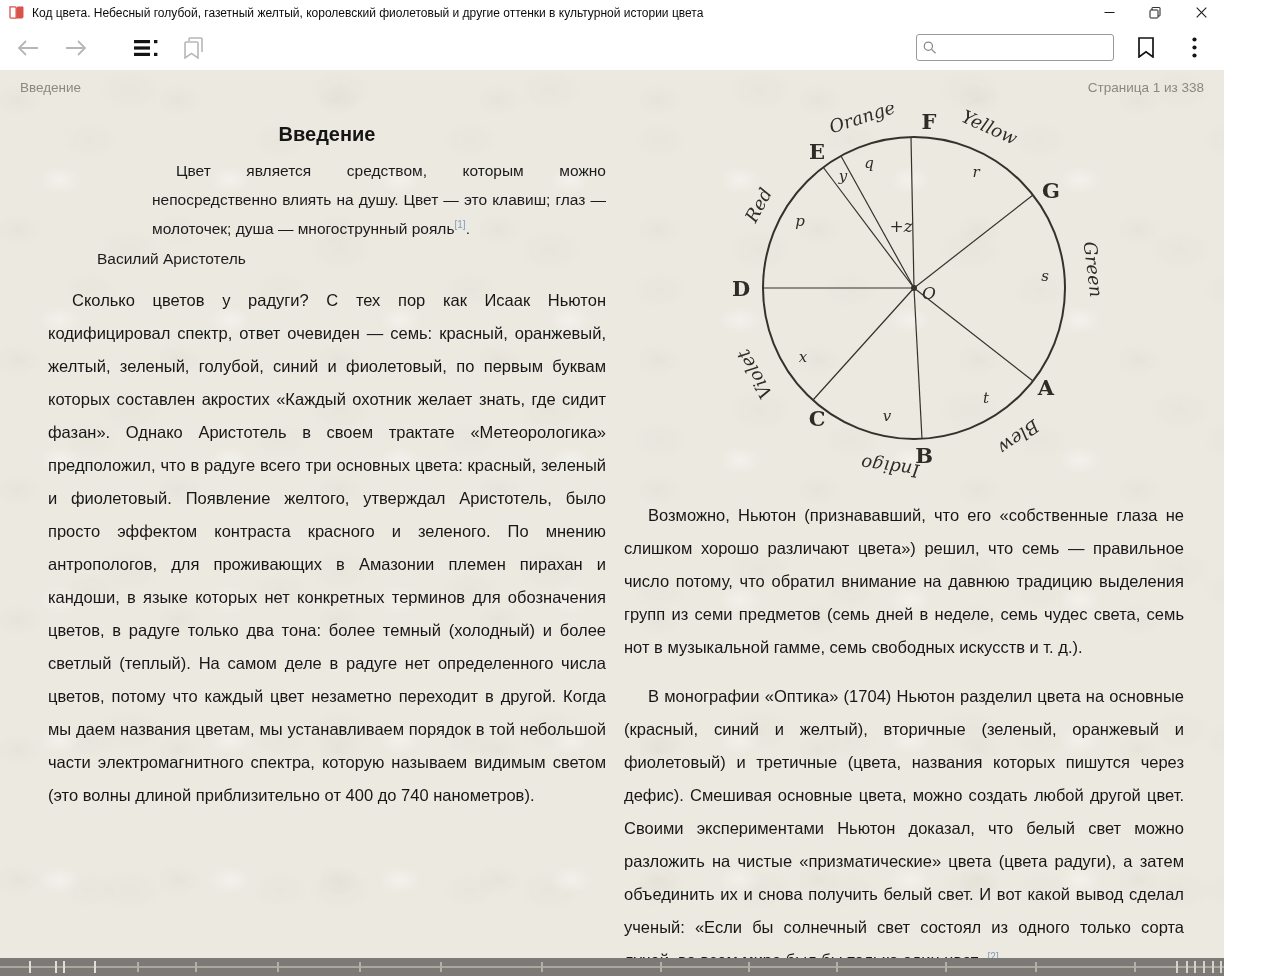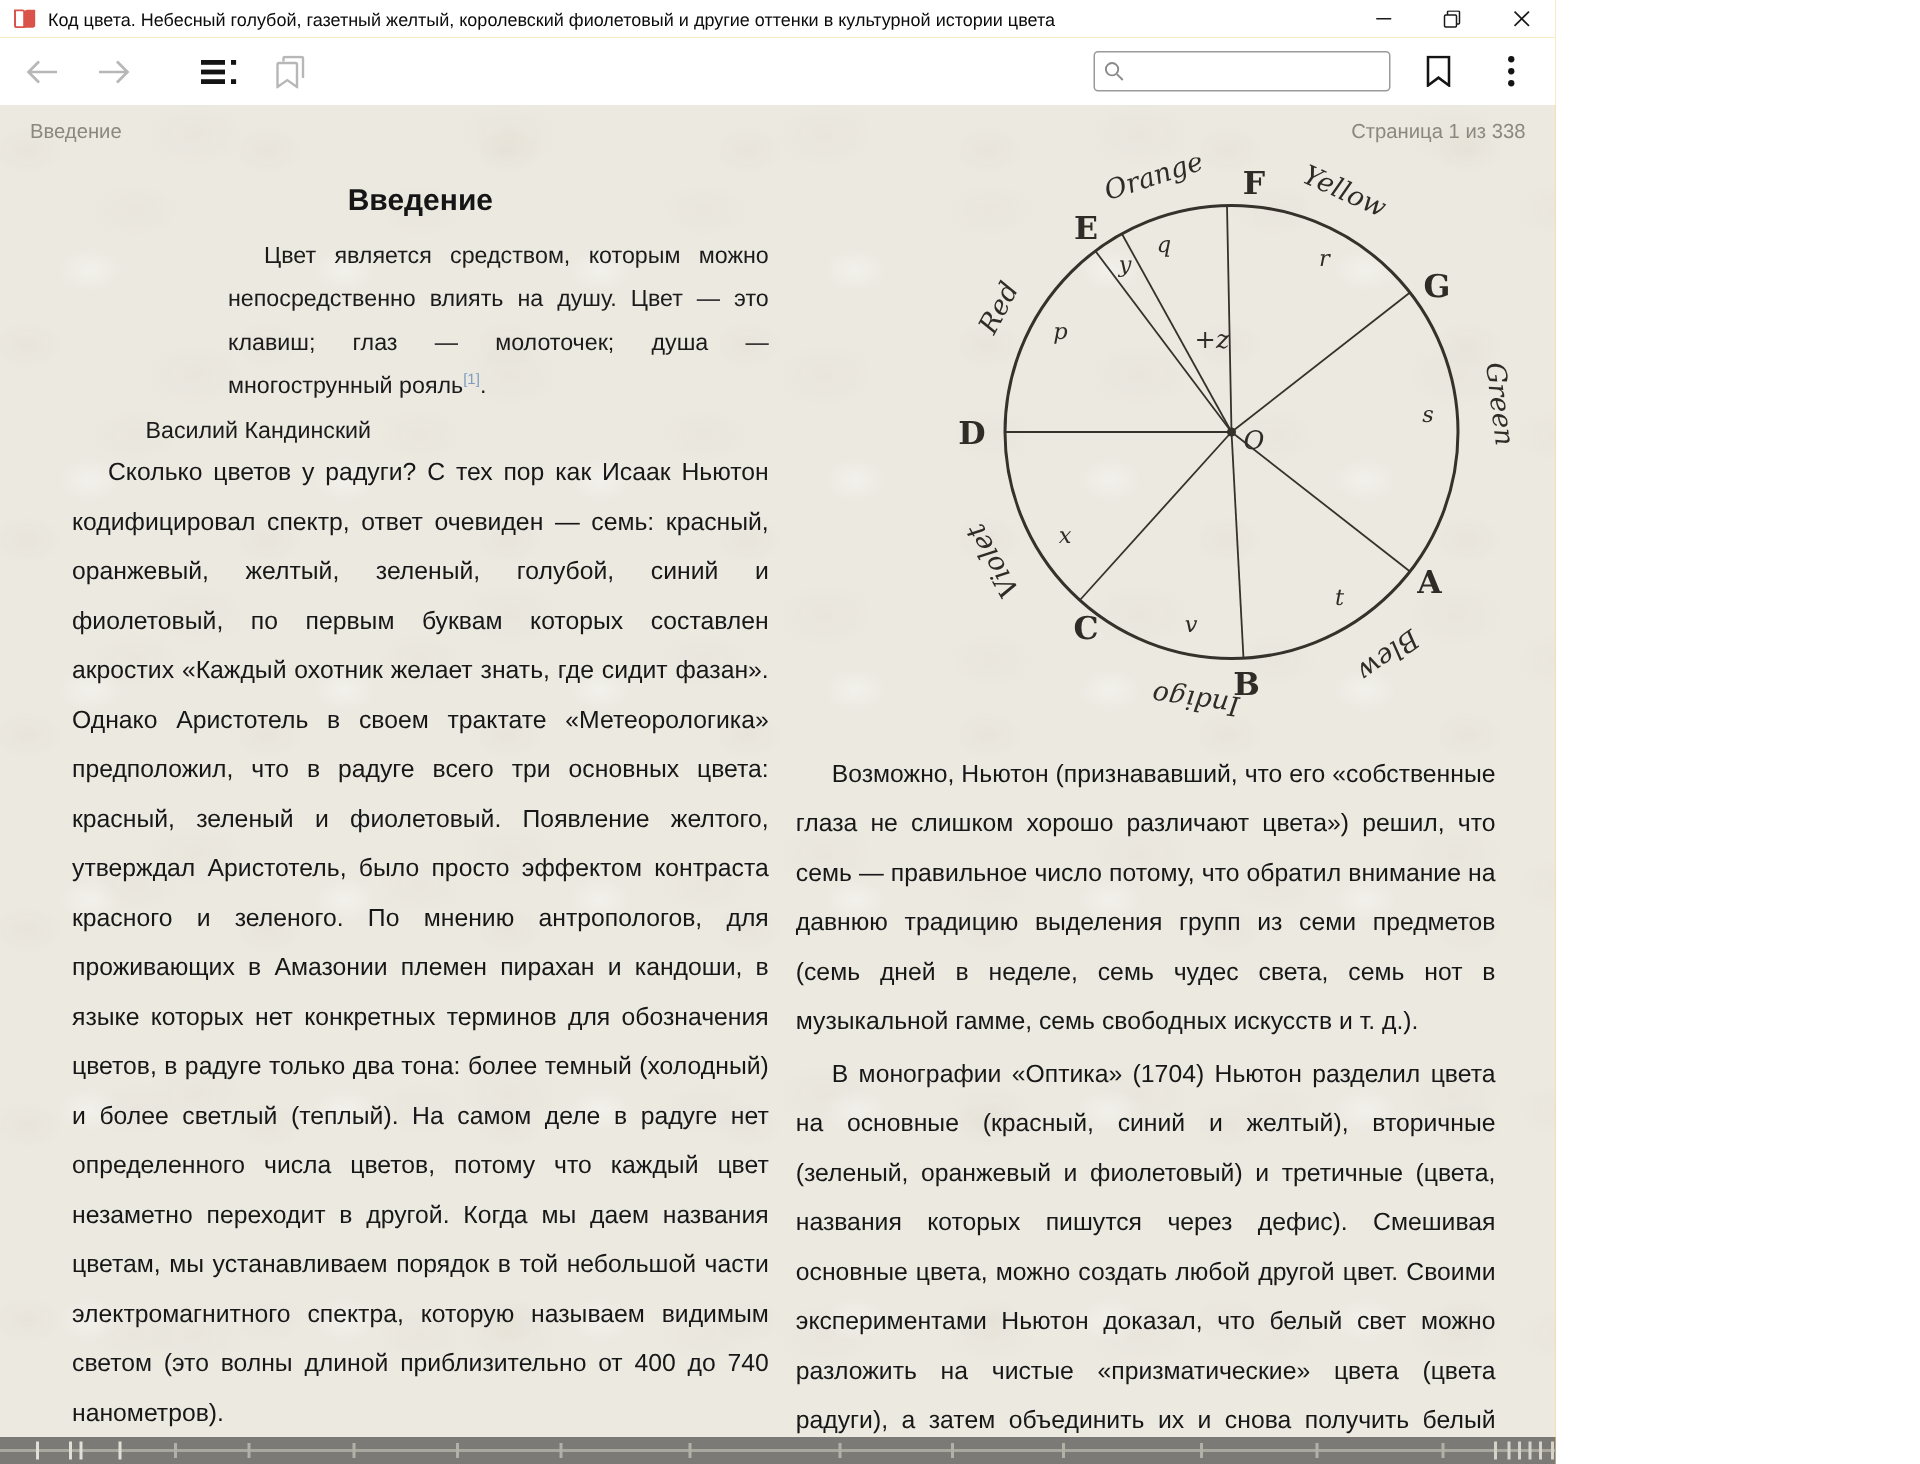--- a/index.html
+++ b/index.html
@@ -1,19 +1,19 @@
 <!DOCTYPE html>
 <html lang="ru"><head>
 <meta charset="utf-8">
 <style>
   * { margin:0; padding:0; box-sizing:border-box; }
   html,body { width:1280px; height:976px; overflow:hidden;
     font-family:"Liberation Sans", sans-serif; }
 
-  .window { width:1037px; height:976px; display:flex; flex-direction:column; background:#eab308; }
+  .window { width:1224px; height:976px; display:flex; flex-direction:column; background:#7dd3fc; }
 
   
   .titlebar { height:25px; background:#ffffff; display:flex; align-items:center; flex:0 0 auto; }
   .app-icon { width:15px; height:13px; margin:0 8px 0 9px; flex:0 0 auto; }
   .titlebar .title { font-size:12px; color:#0b0b0b; white-space:nowrap; overflow:hidden; flex:1 1 auto; }
   .win-controls { display:flex; height:100%; flex:0 0 auto; }
   .win-btn { width:46px; height:100%; display:flex; align-items:center; justify-content:center; background:transparent; border:0; cursor:default; }
 
   
   .toolbar { height:45px; background:#ffffff; display:flex; align-items:center; padding:0 12px 0 10px; flex:0 0 auto; }
@@ -38,21 +38,21 @@
     font-size:13.5px; color:#8b897f; }
   .columns { display:flex; padding:4px 40px 0 48px; }
   .col { width:50%; }
   .col-left  { padding-right:10px; }
   .col-right { padding-left:8px; }
 
   h1.chapter { font-size:20px; font-weight:bold; color:#151515; text-align:center; margin:24px 0 10px 0; }
   .epigraph { margin-left:104px; font-size:15.5px; line-height:29px; color:#1b1b1b;
     text-align:justify; text-indent:24px; }
   .author { margin:7px 0 0 49px; font-size:15.5px; color:#1b1b1b; }
-  p.bodytext { margin-top:2px; font-size:16.5px; line-height:33px; color:#171717;
+  p.bodytext { margin-top:16px; font-size:16.5px; line-height:33px; color:#171717;
     text-align:justify; text-indent:24px; hyphens:auto; -webkit-hyphens:auto; }
   .col-right p.bodytext.first { margin-top:10px; }
   sup.fn { font-size:10px; color:#7f9cc0; vertical-align:super; line-height:0; cursor:pointer; }
 
   
   .figure-wrap { margin-top:6px; }
   .newton .ink { stroke:#35322c; fill:none; }
   .newton .circle-ink { stroke-width:2; }
   .newton .spoke { stroke-width:1.2; }
   .newton text { fill:#2f2c27; }
@@ -152,21 +152,21 @@
     <div class="reader-header">
       <span>Введение</span>
       <span>Страница 1 из 338</span>
     </div>
 
     <div class="columns">
 
       <div class="col col-left">
         <h1 class="chapter">Введение</h1>
         <div class="epigraph"><span>Цвет является средством, которым можно непосредственно влиять на душу. Цвет — это клавиш; глаз — молоточек; душа — многострунный рояль</span><sup class="fn">[1]</sup><span>.</span></div>
-        <div class="author">Василий Кандинский</div>
+        <div class="author">Василий Аристотель</div>
         <p class="bodytext">Сколько цветов у радуги? С тех пор как Исаак Ньютон кодифицировал спектр, ответ очевиден — семь: красный, оранжевый, желтый, зеленый, голубой, синий и фиолетовый, по первым буквам которых составлен акростих «Каждый охотник желает знать, где сидит фазан». Однако Аристотель в своем трактате «Метеорологика» предположил, что в радуге всего три основных цвета: красный, зеленый и фиолетовый. Появление желтого, утверждал Аристотель, было просто эффектом контраста красного и зеленого. По мнению антропологов, для проживающих в Амазонии племен пирахан и кандоши, в языке которых нет конкретных терминов для обозначения цветов, в радуге только два тона: более темный (холодный) и более светлый (теплый). На самом деле в радуге нет определенного числа цветов, потому что каждый цвет незаметно переходит в другой. Когда мы даем названия цветам, мы устанавливаем порядок в той небольшой части электромагнитного спектра, которую называем видимым светом (это волны длиной приблизительно от 400 до 740 нанометров).</p>
       </div>
 
       <div class="col col-right">
 
         <div class="figure-wrap">
           <svg class="newton" width="584" height="380" viewBox="0 0 584 380">
 
             <circle class="ink circle-ink" cx="290" cy="183" r="151"></circle>
 

